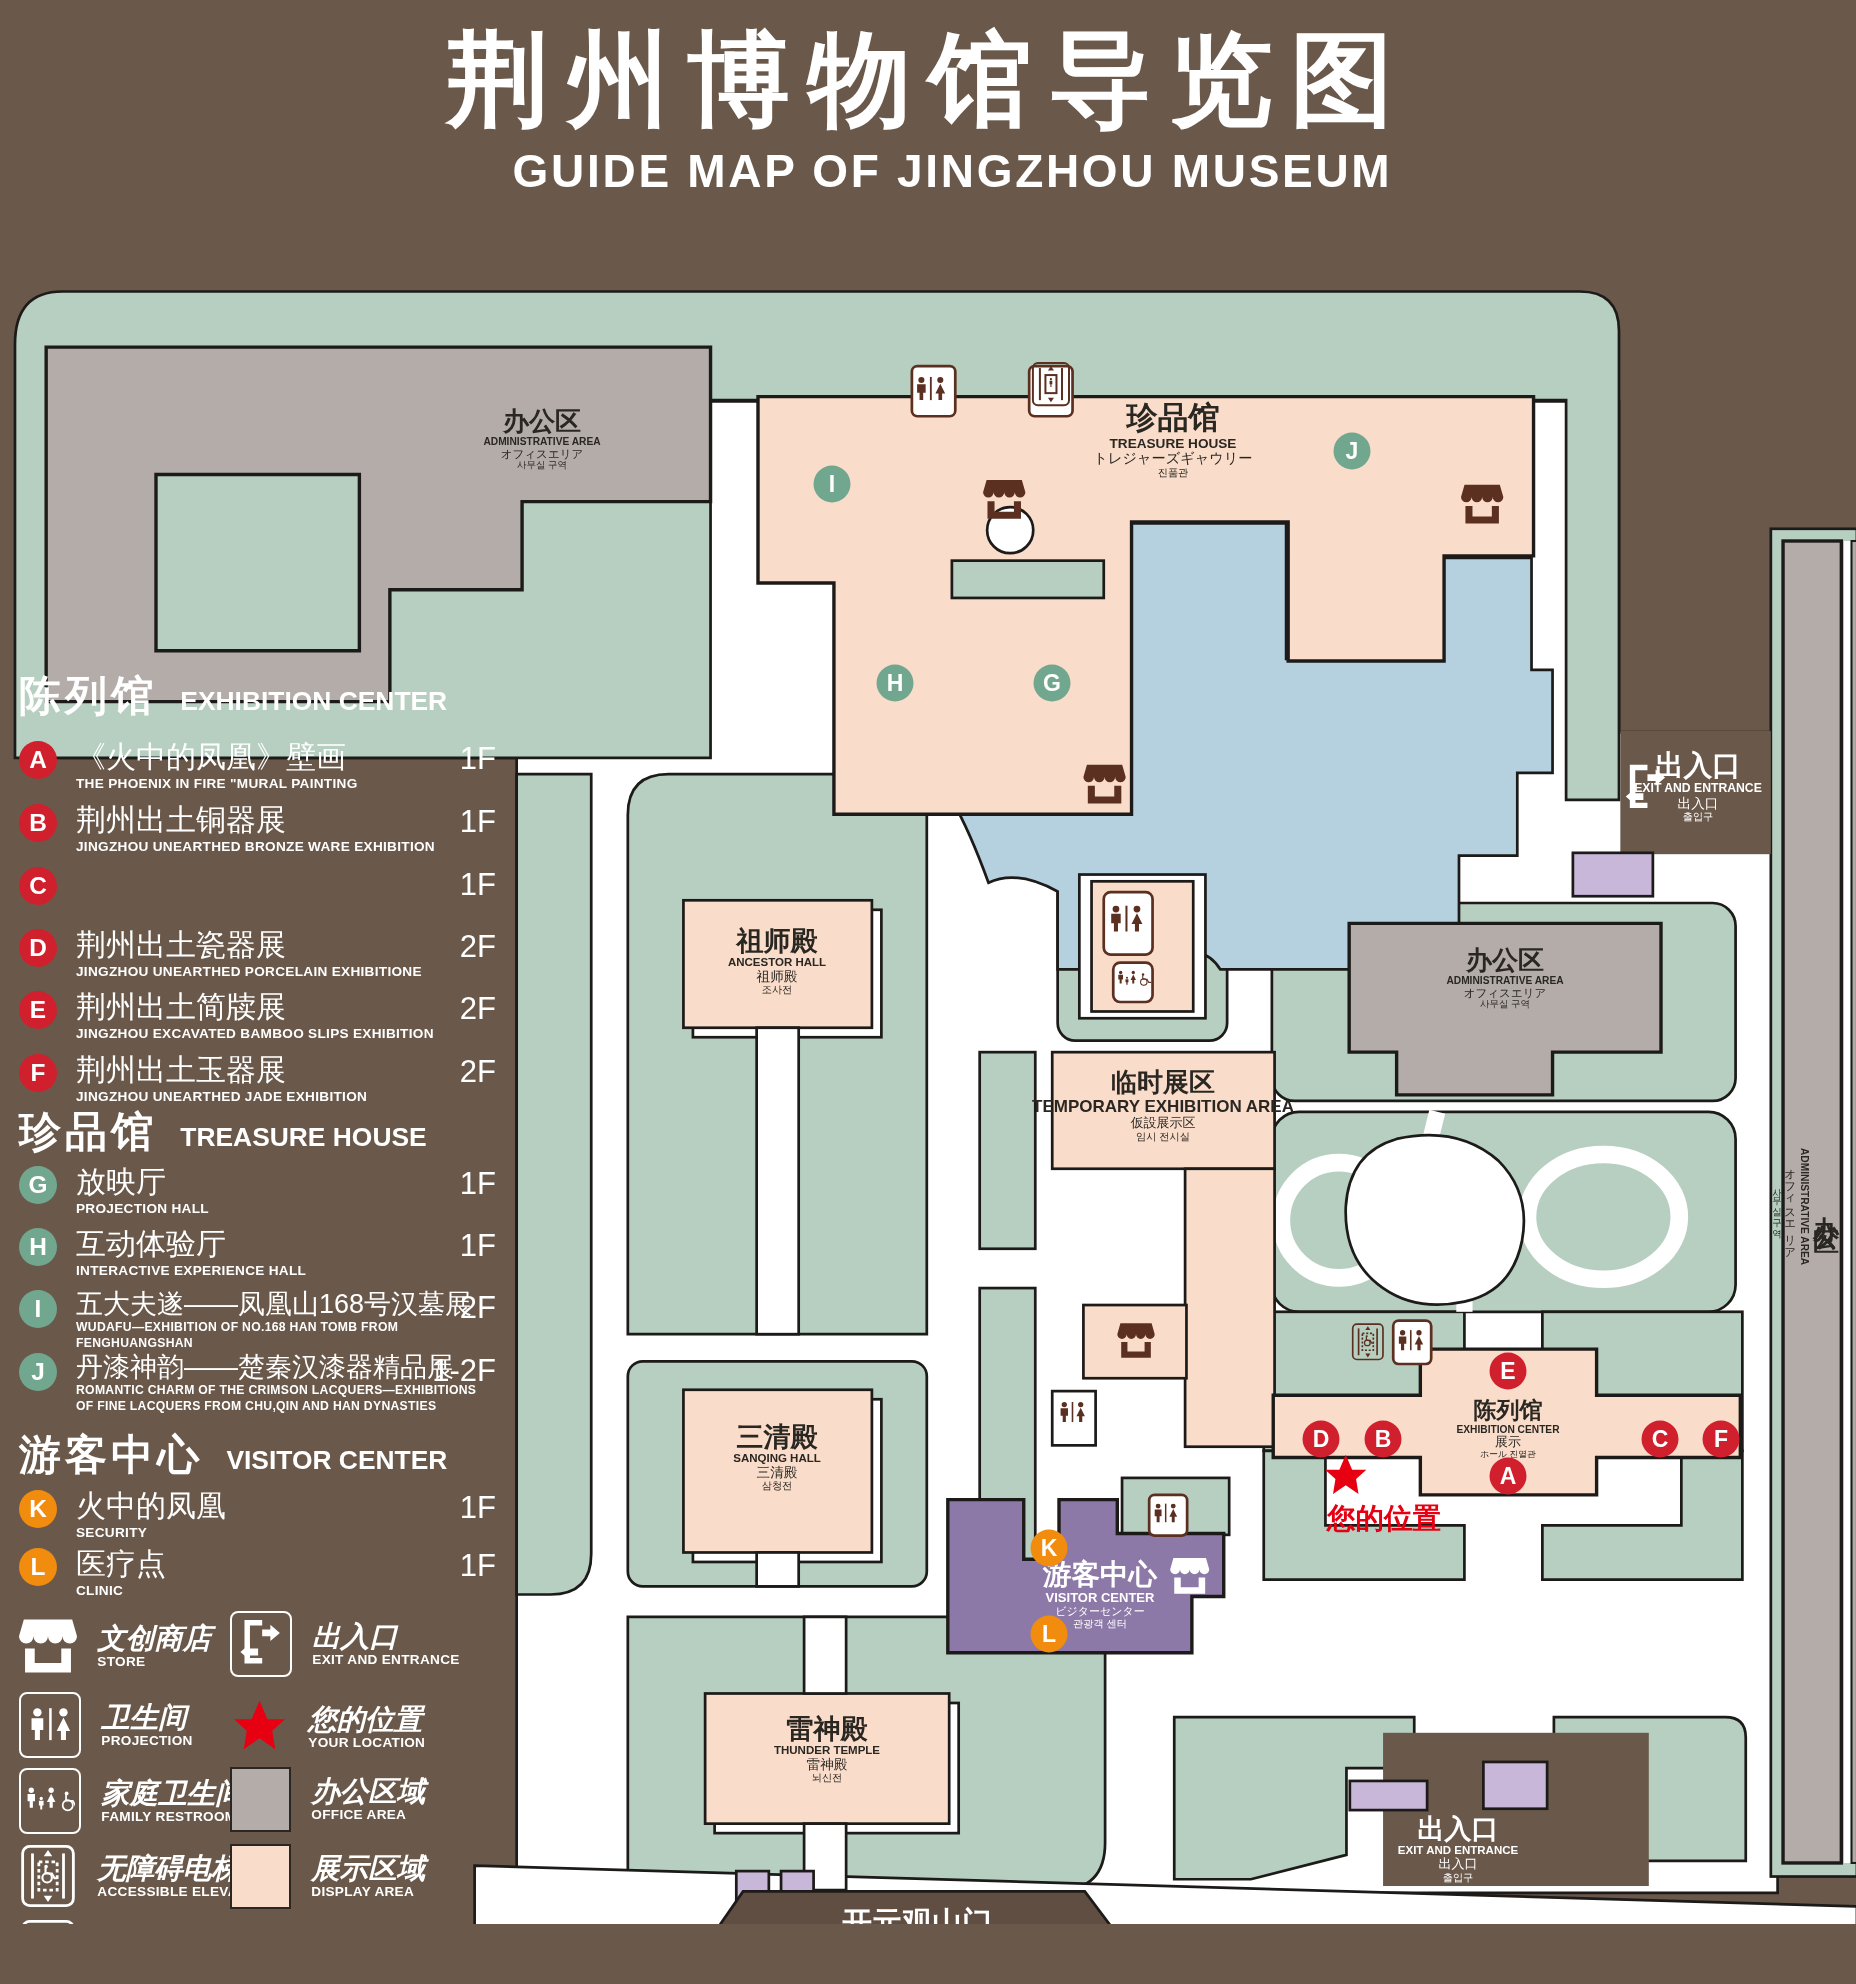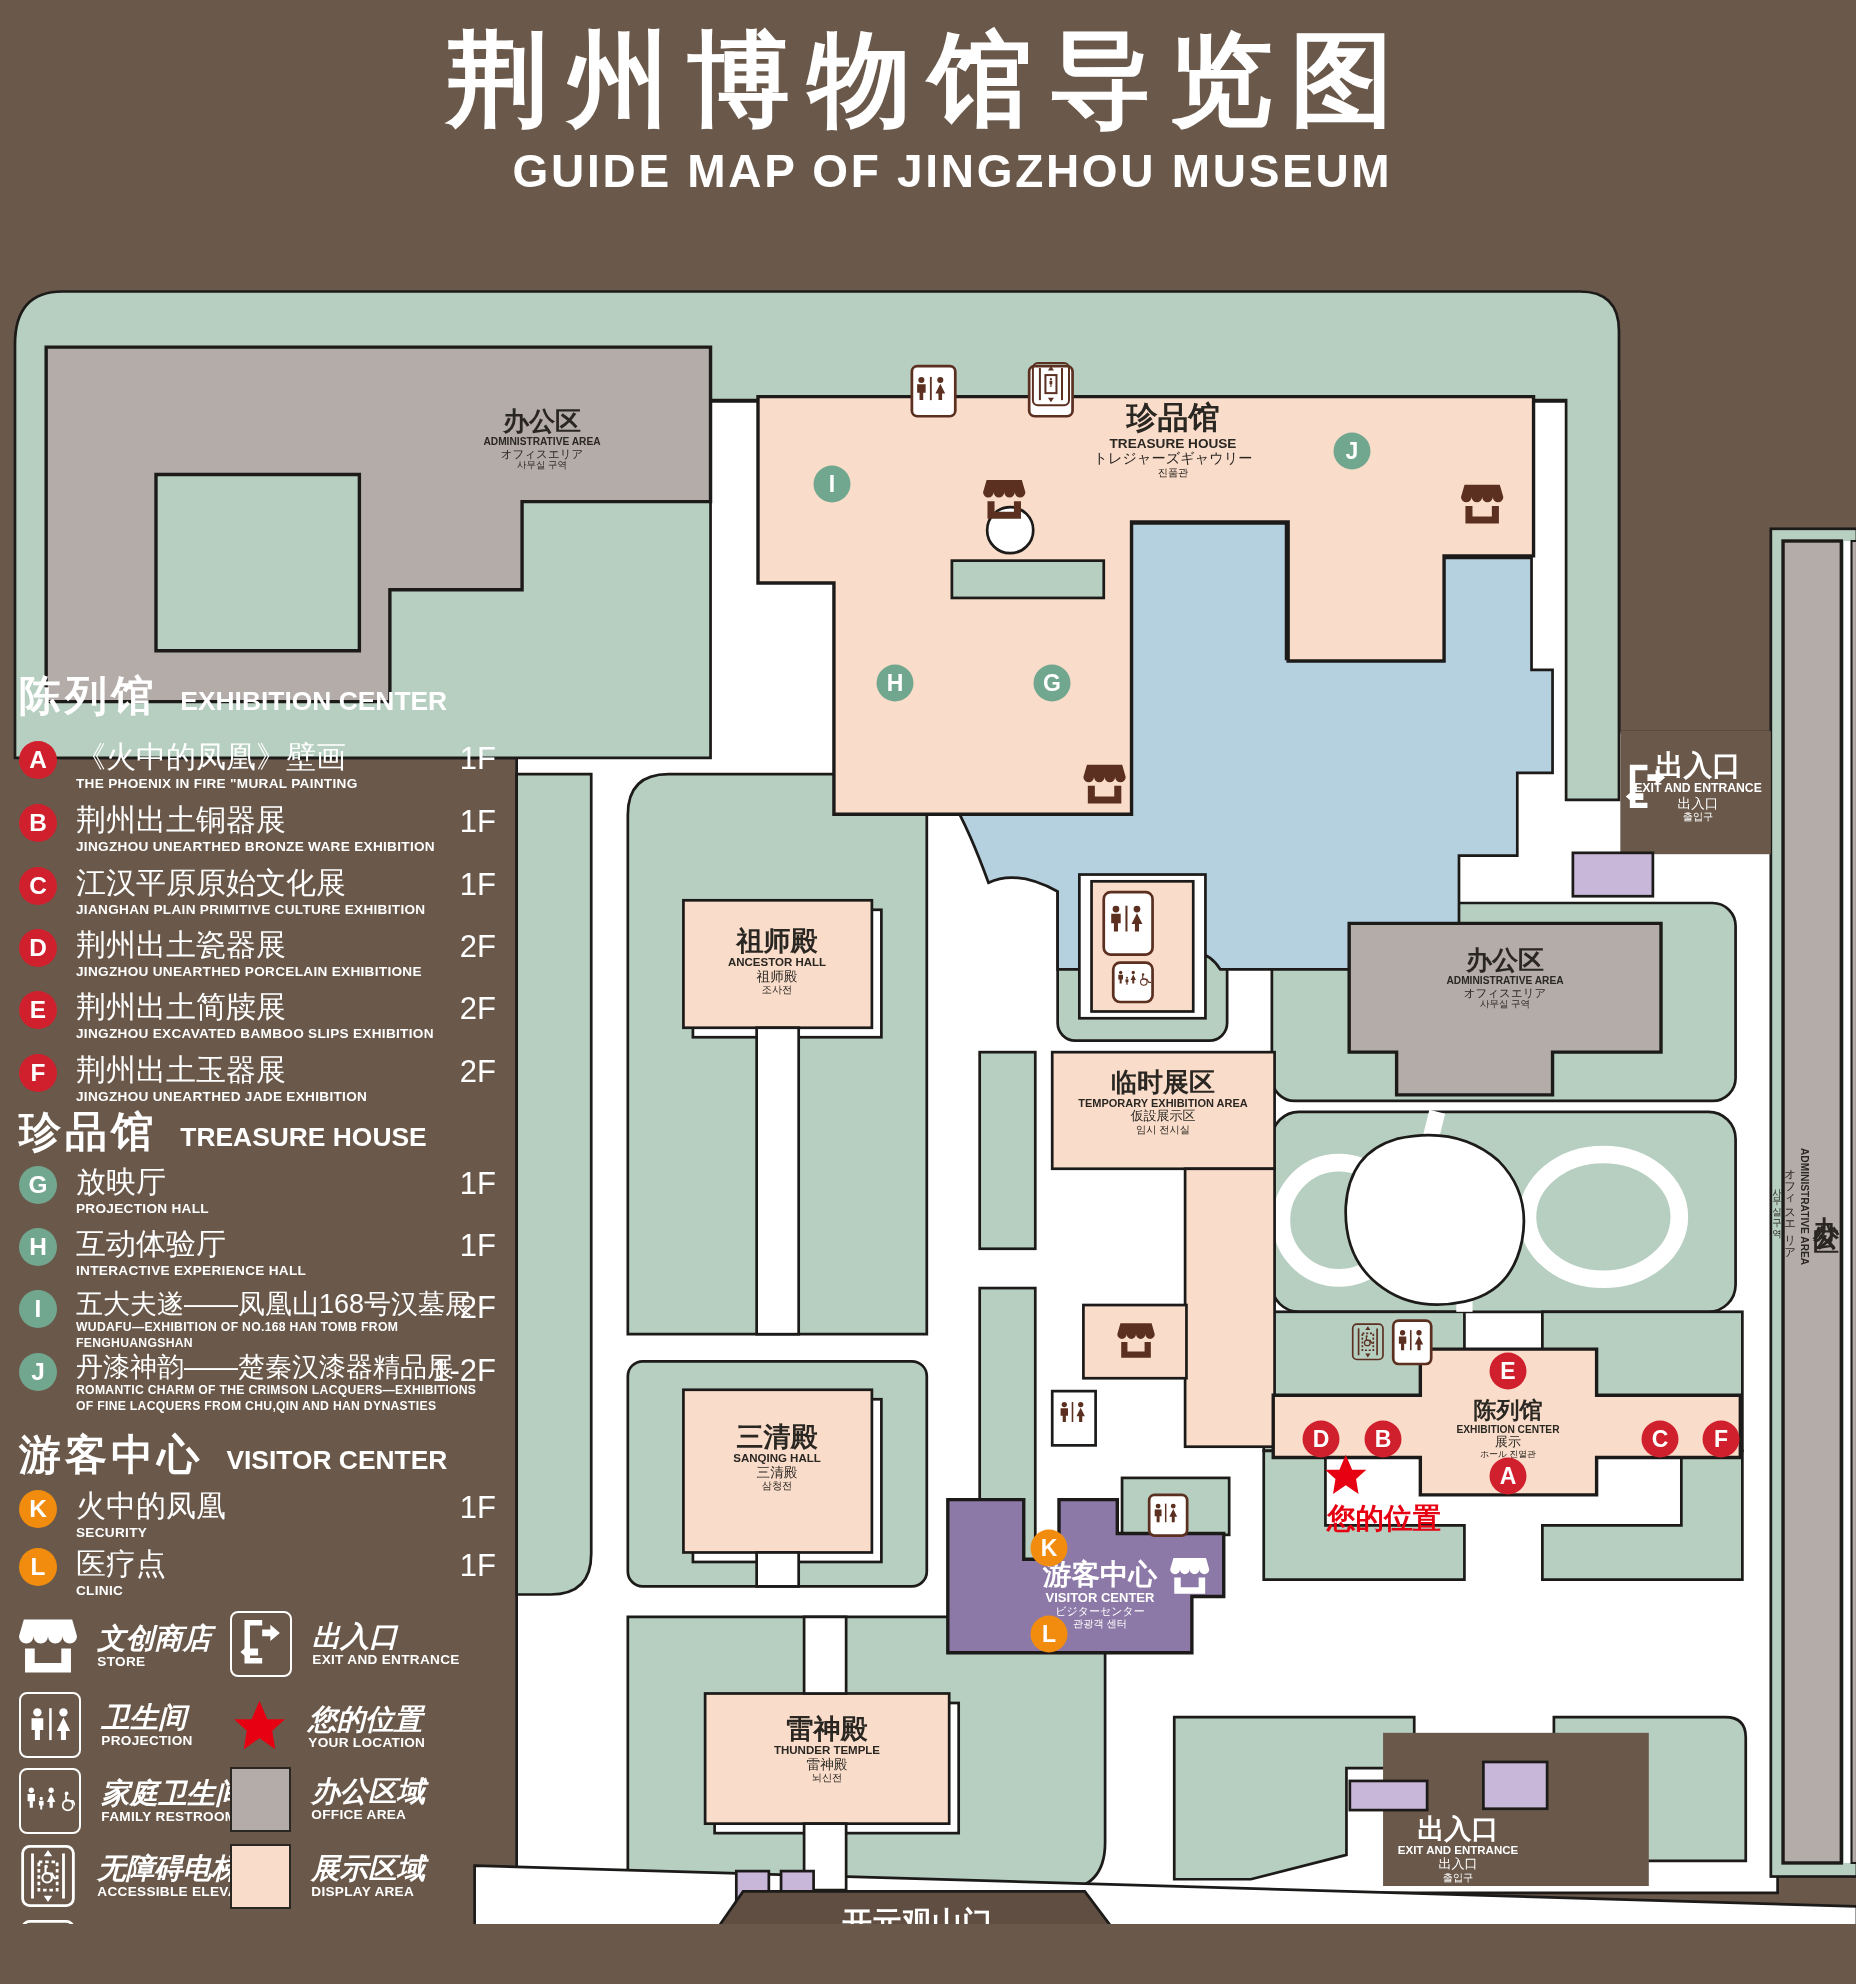--- a/index.html
+++ b/index.html
@@ -321,21 +321,21 @@
     <div class="l4">삼청전</div>
   </div>
   <div class="bl" style="left:827px;top:1714px">
     <div class="l1">雷神殿</div>
     <div class="l2">THUNDER TEMPLE</div>
     <div class="l3">雷神殿</div>
     <div class="l4">뇌신전</div>
   </div>
   <div class="bl" style="left:1163px;top:1068px">
     <div class="l1" style="font-size:26px">临时展区</div>
-    <div class="l2" style="font-size:11px">TEMPORARY EXHIBITION AREA</div>
+    <div class="l2" style="font-size:17px">TEMPORARY EXHIBITION AREA</div>
     <div class="l3" style="font-size:13px">仮設展示区</div>
     <div class="l4">임시 전시실</div>
   </div>
   <div class="bl" style="left:1505px;top:946px">
     <div class="l1" style="font-size:26px">办公区</div>
     <div class="l2" style="font-size:10.2px">ADMINISTRATIVE AREA</div>
     <div class="l3" style="font-size:11.5px">オフィスエリア</div>
     <div class="l4" style="font-size:9.5px">사무실 구역</div>
   </div>
   <div class="bl" style="left:1508px;top:1398px">
@@ -408,24 +408,20 @@
       <div>
           <div class="lg-cn">荆州出土铜器展</div>
           <div class="lg-en">JINGZHOU UNEARTHED BRONZE WARE EXHIBITION</div>
         </div>
       <span class="lg-floor">1F</span>
       </div>
   </div>
   <div class="lg-item" style="top:866px">
     <div class="row">
         <span class="lg-circle red">C</span>
-      <div>
-          <div class="lg-cn">江汉平原原始文化展</div>
-          <div class="lg-en">JIANGHAN PLAIN PRIMITIVE CULTURE EXHIBITION</div>
-        </div>
       <span class="lg-floor">1F</span>
       </div>
   </div>
   <div class="lg-item" style="top:928px">
     <div class="row">
         <span class="lg-circle red">D</span>
       <div>
           <div class="lg-cn">荆州出土瓷器展</div>
           <div class="lg-en">JINGZHOU UNEARTHED PORCELAIN EXHIBITIONE</div>
         </div>

